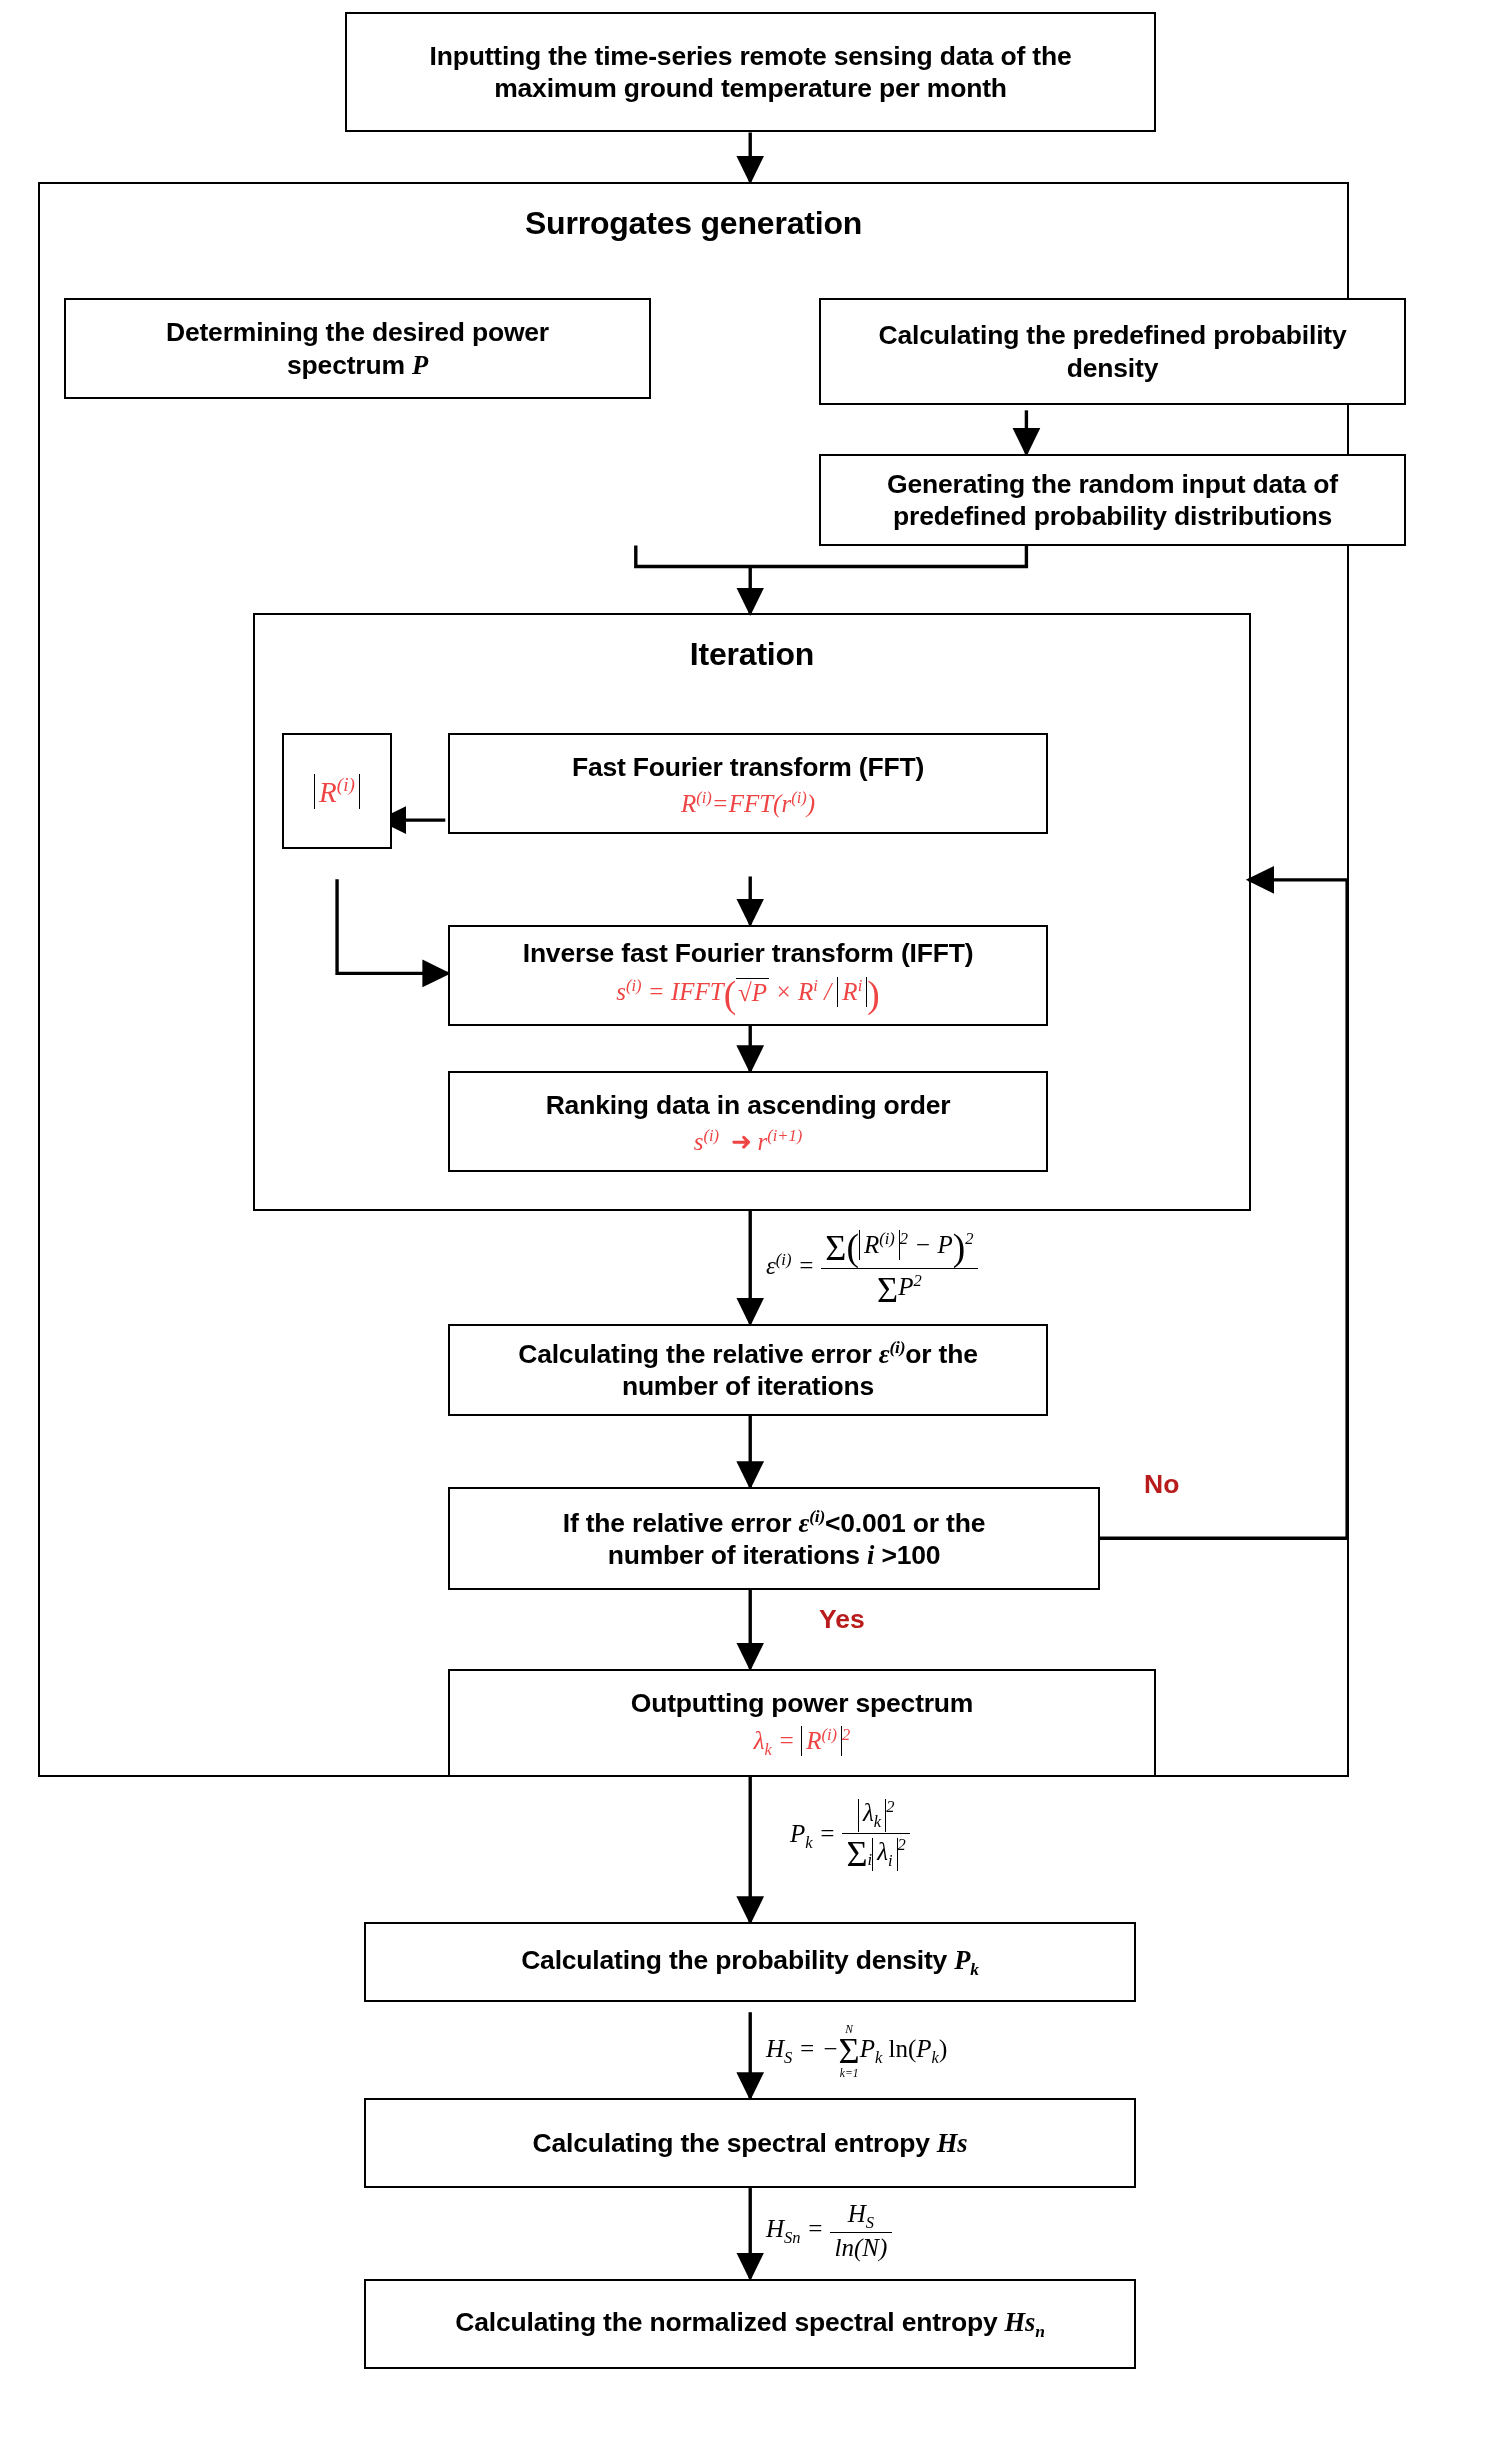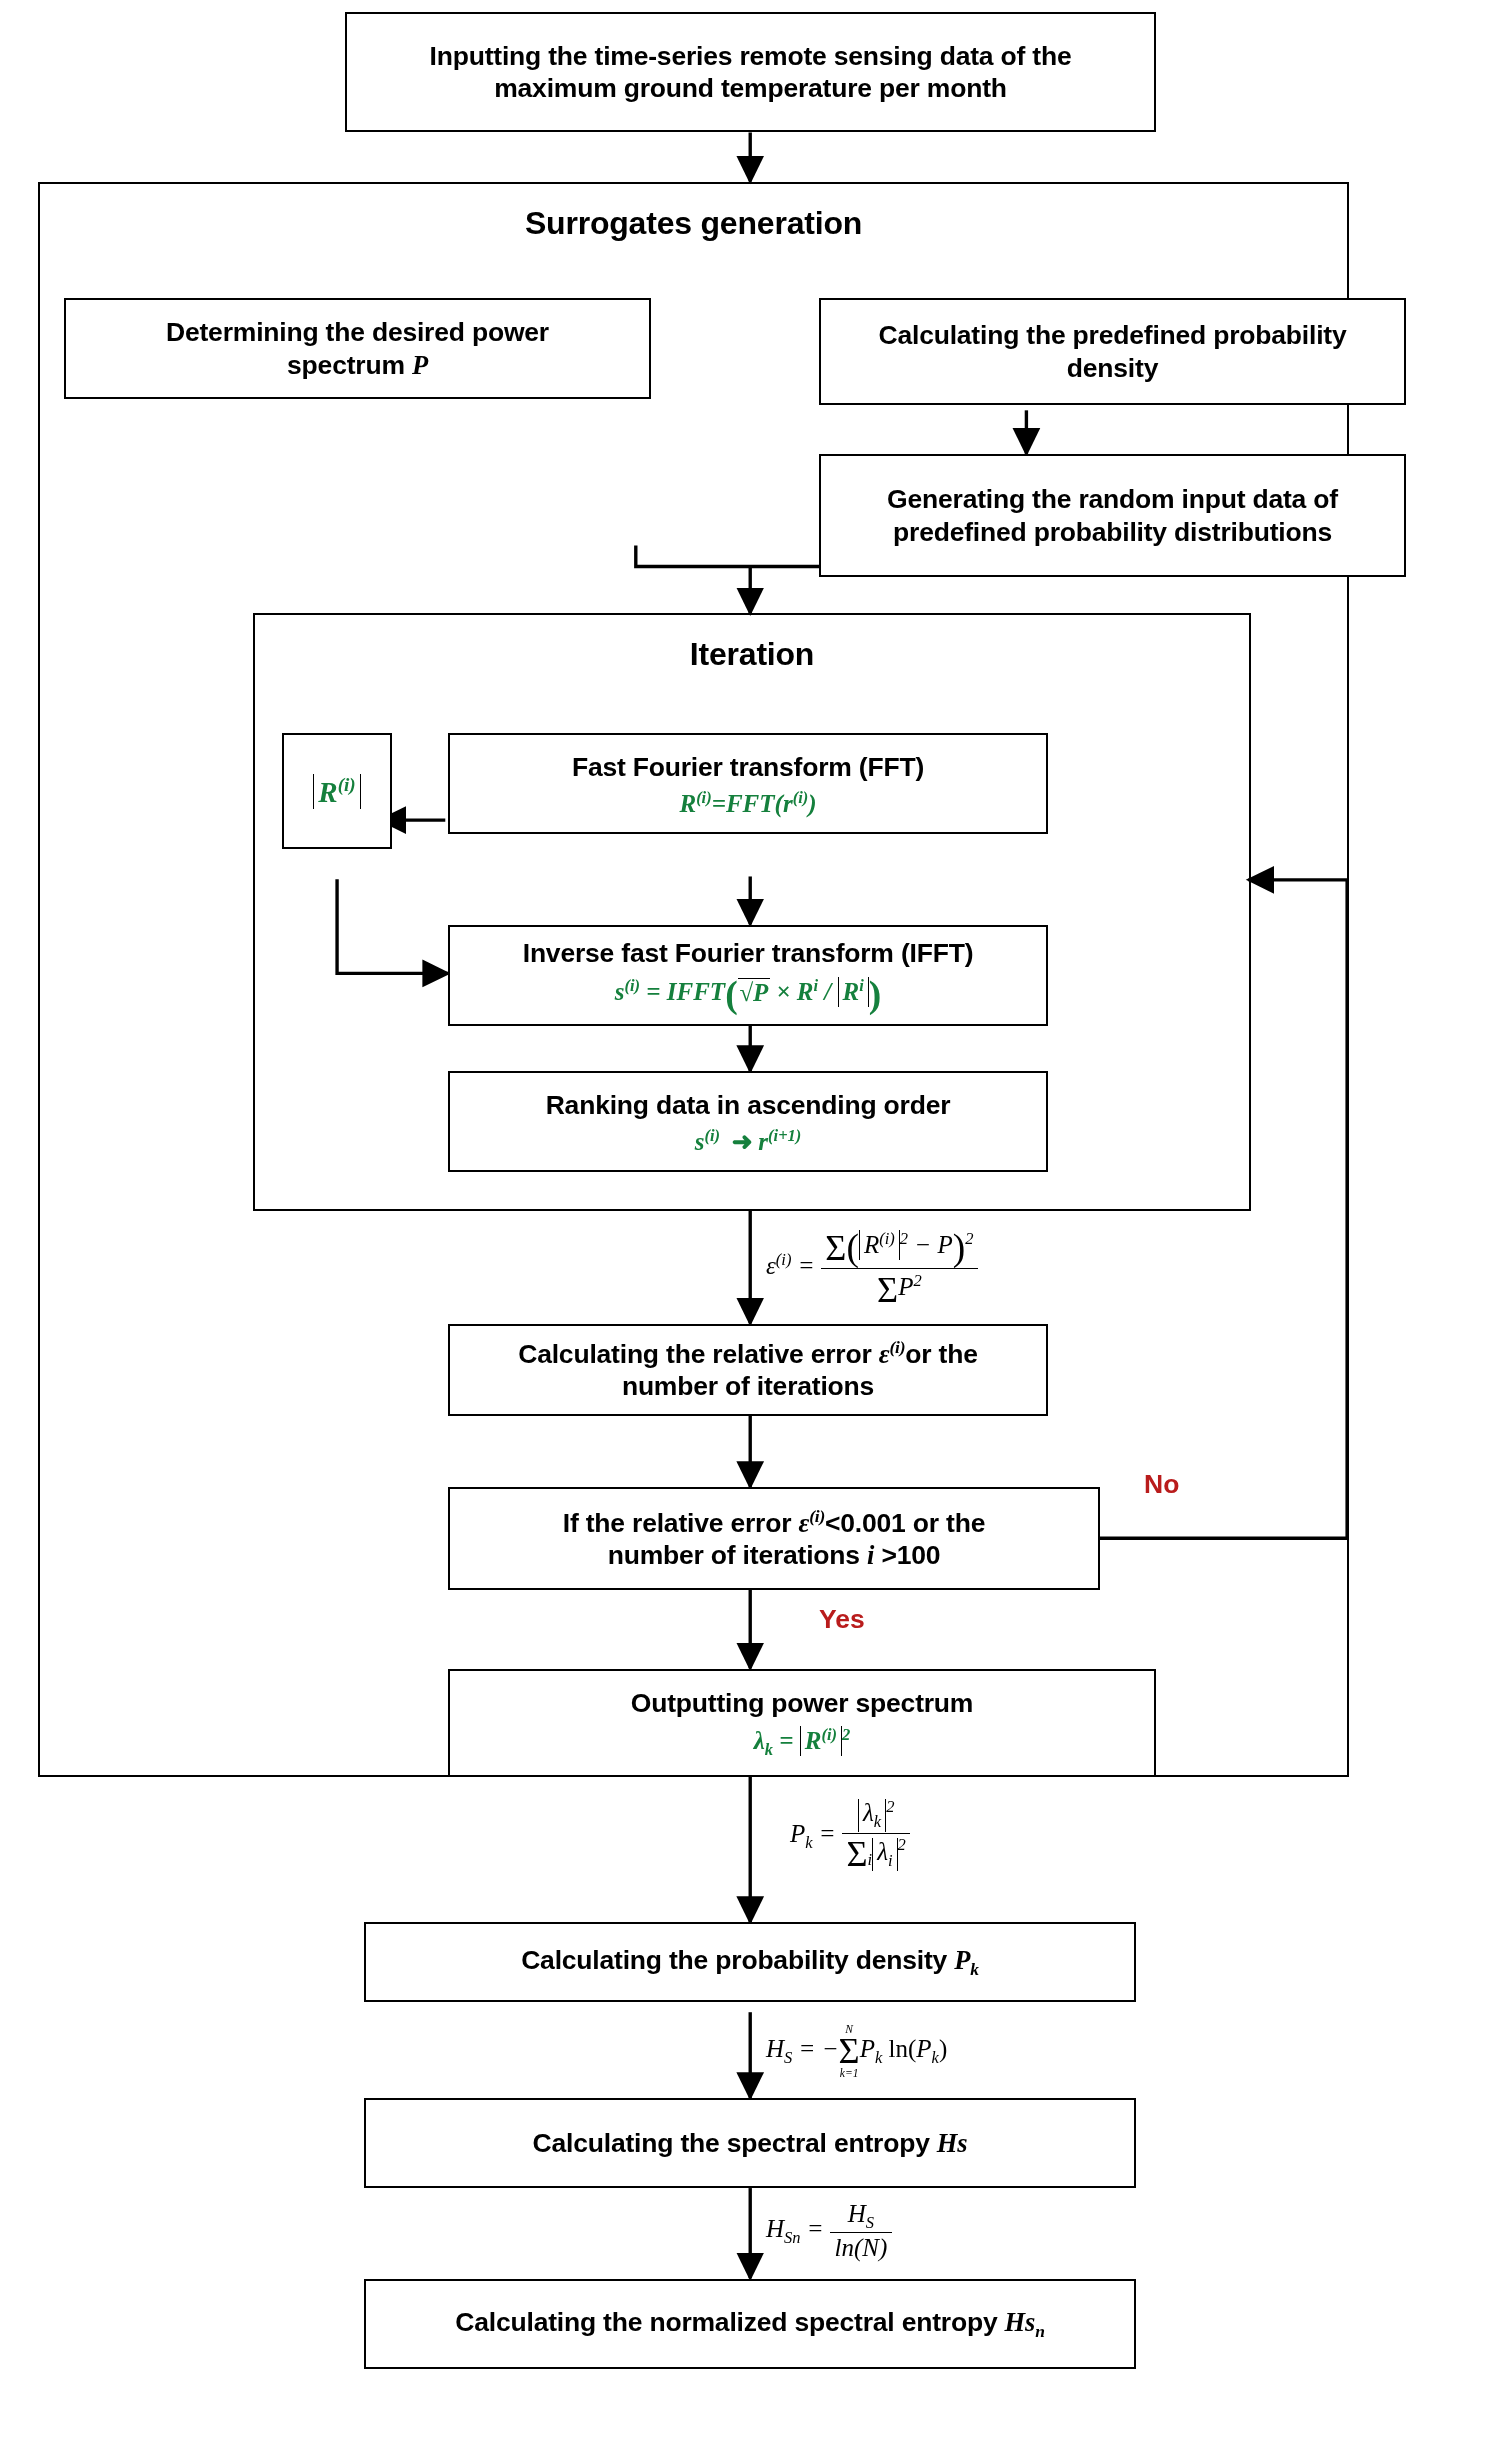--- a/index.html
+++ b/index.html
@@ -57,24 +57,23 @@
   .group > .ntitle {
     font-size: 32px;
     padding-top: 20px;
   }
   .leaf > .ntitle {
     font-size: 26.5px;
   }
   .formula {
     font-family: "Liberation Serif", serif;
     font-style: italic;
-    color: #15803d;
+    color: #ef4444;
     line-height: 1.0;
     white-space: nowrap;
-    font-weight: bold;
   }
   .leaf .formula {
     font-size: 25px;
     margin-top: 6.8px;
   }
   .edge-formula {
     position: absolute;
     font-family: "Liberation Serif", serif;
     font-style: italic;
     font-size: 25px;
@@ -219,21 +218,21 @@
     </div>
   </div>
 
   <div class="node leaf" style="left:819px; top:298px; width:587px; height:107px;">
     <div class="ntitle">
       <span>Calculating the predefined probability</span><br>
       <span>density</span>
     </div>
   </div>
 
-  <div class="node leaf" style="left:819px; top:454px; width:587px; height:123px;">
+  <div class="node leaf" style="left:819px; top:454px; width:587px; height:92px;">
     <div class="ntitle">
       <span>Generating the random input data of</span><br>
       <span>predefined probability distributions</span>
     </div>
   </div>
 
   <div class="node group" style="left:253px; top:613px; width:998px; height:598px;">
     <div class="ntitle">Iteration</div>
   </div>
 

